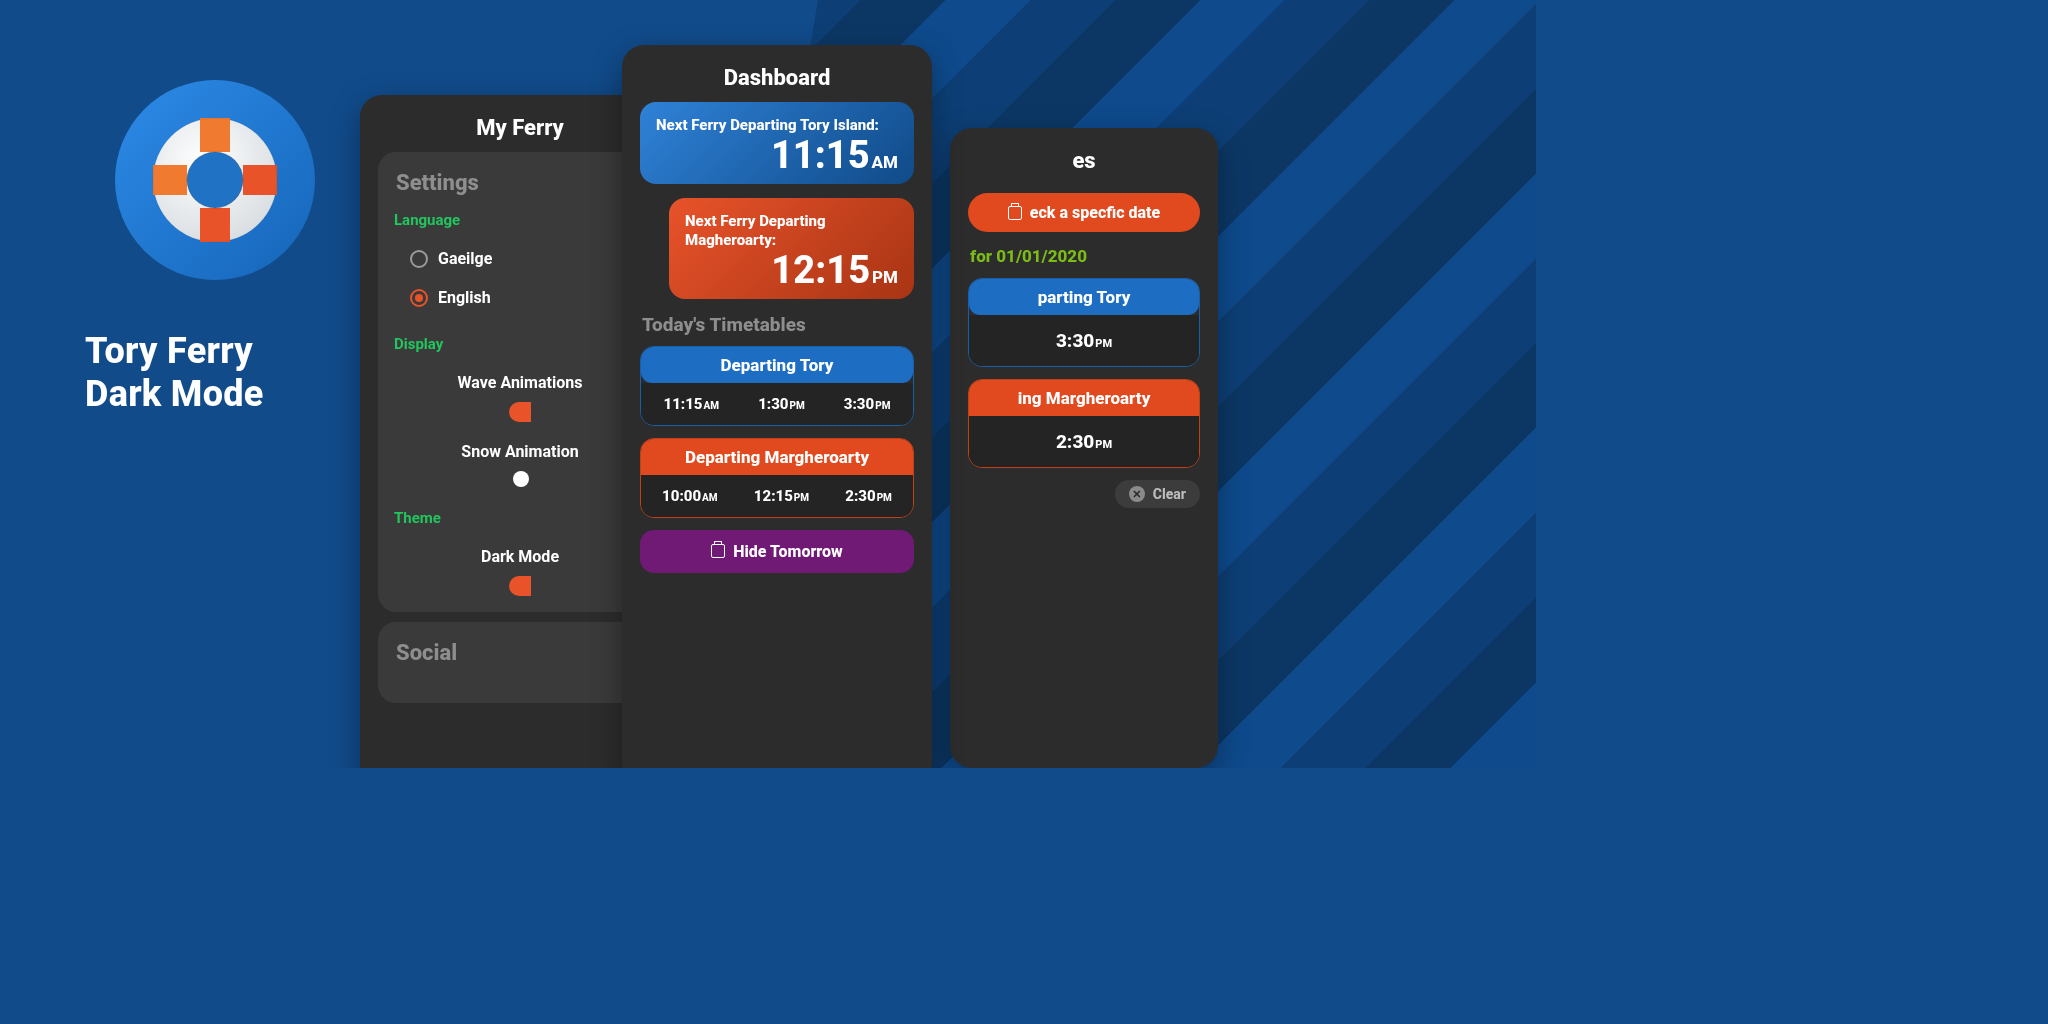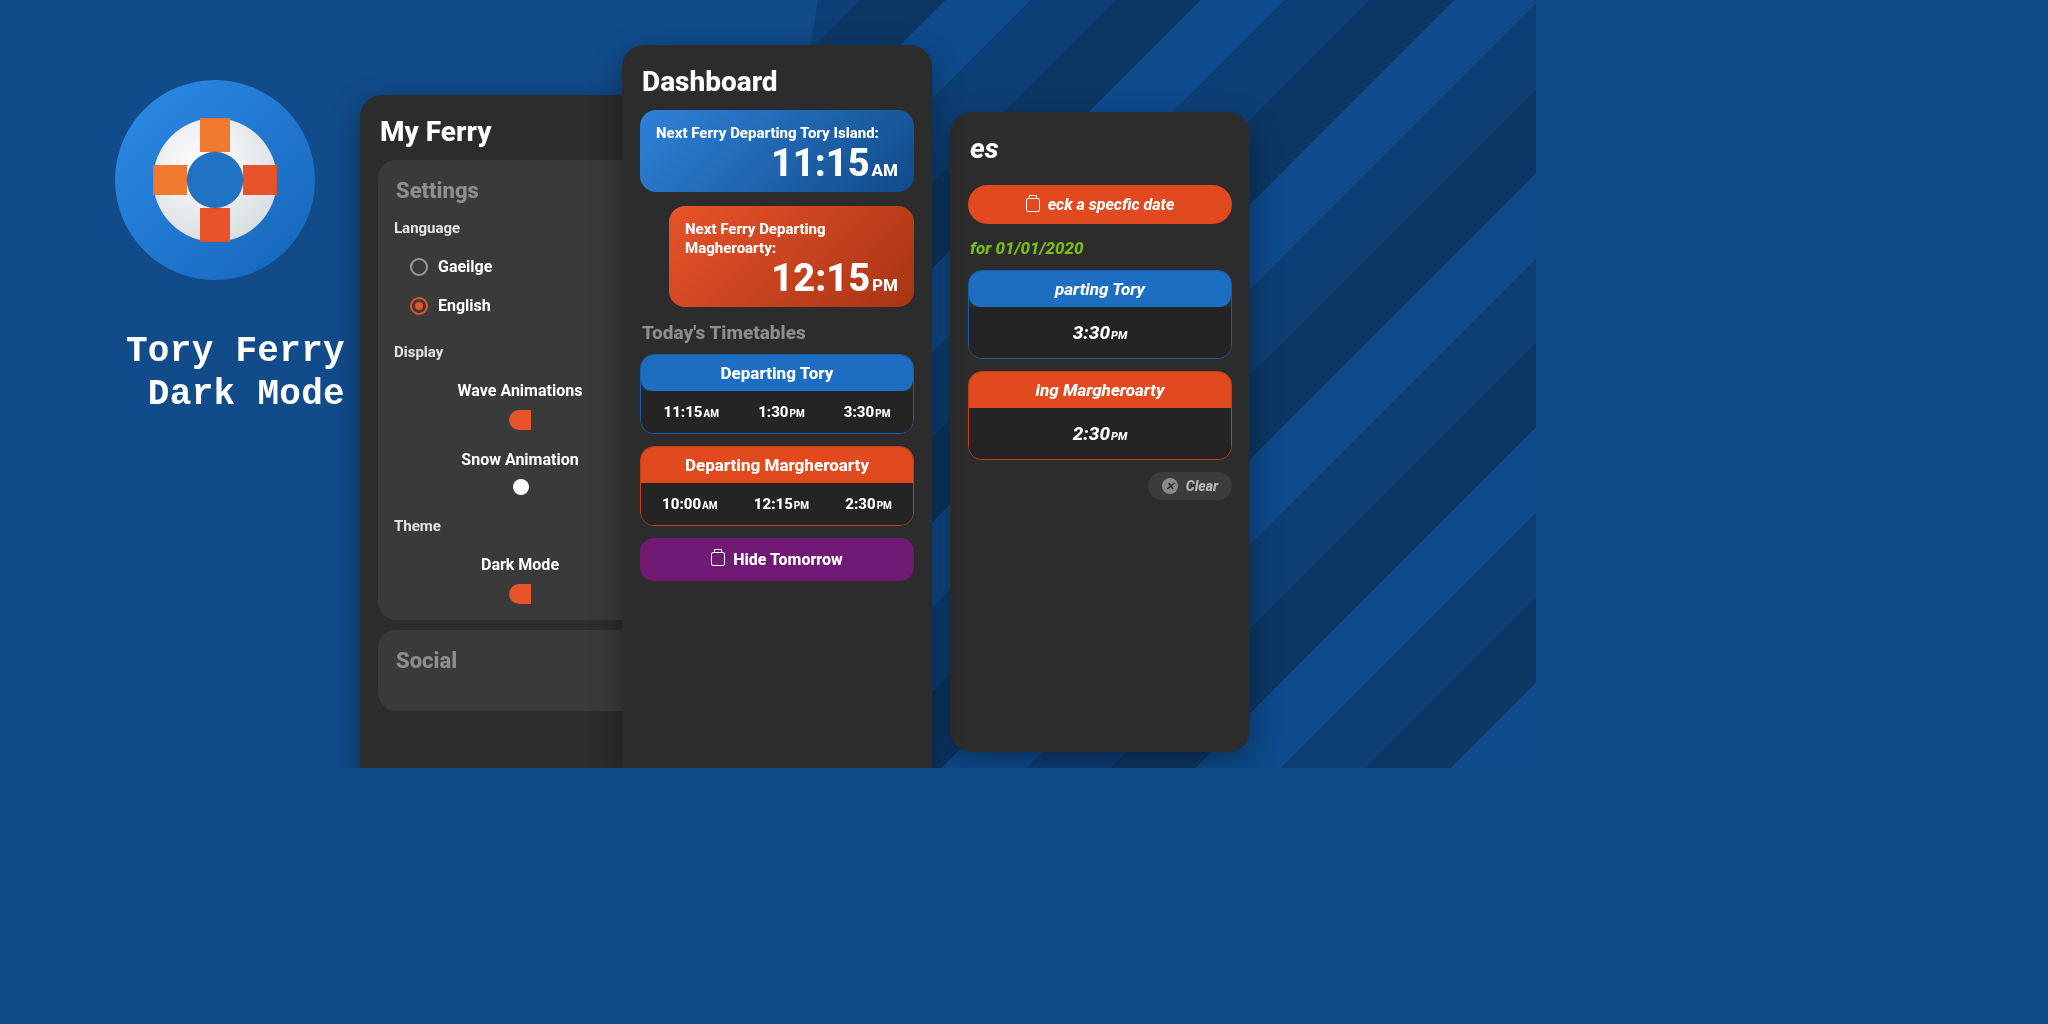--- a/index.html
+++ b/index.html
@@ -20,22 +20,21 @@
       #0c3765 120px, #0c3765 180px);
     clip-path: polygon(15% 0, 100% 0, 100% 100%, 0% 100%);
   }
 
   
   .brand {
     position: absolute;
     left: 85px;
     top: 80px;
     width: 260px;
-    text-align: right;
-    font-family: Liberation Mono, monospace;
+    text-align: left;
   }
   .lifebuoy-circle {
     width: 200px; height: 200px;
     border-radius: 50%;
     background: linear-gradient(135deg, #2d8be8 0%, #1565b8 100%);
     position: relative;
     margin: 0 auto 50px;
     display:flex; align-items:center; justify-content:center;
   }
   .brand-title {
@@ -49,39 +48,40 @@
   
   .card {
     position: absolute;
     background: #2c2c2c;
     border-radius: 22px;
     box-shadow: 0 10px 30px rgba(0,0,0,0.35);
     padding: 18px 18px 0 18px;
     overflow: hidden;
   }
   .card h1 {
-    font-size: 28px; font-weight: 800; padding: 2px 2px 12px;
+    font-size: 22px; font-weight: 800; padding: 2px 2px 12px;
     color:#fff;
+    text-align:center;
   }
   .sub-h {
     font-size: 22px; font-weight: 800; color:#8e8e8e;
     padding: 4px 2px 8px;
   }
 
   
   .settings {
     left: 360px; top: 95px; width: 320px; height: 700px;
   }
   .inner {
     background:#3a3a3a;
     border-radius:18px;
     padding:14px 16px 6px;
     margin-bottom:10px;
   }
-  .group-label { font-size:15px; font-weight:700; color:#e5e5e5; margin:8px 0 10px; }
+  .group-label { font-size:15px; font-weight:700; color:#22c55e; margin:8px 0 10px; }
   .radio-row, .toggle-row {
     display:flex; align-items:center; gap:10px;
     padding:10px 10px 10px 16px;
     font-weight:700; font-size:16px;
   }
   .radio {
     width:18px; height:18px; border:2.5px solid #9a9a9a; border-radius:50%;
     position:relative;
   }
   .radio.sel { border-color:#e8532a; }
@@ -128,23 +128,22 @@
   .tt-body .t .s { font-size:10px; font-weight:800; margin-left:1px; }
 
   .ht-button {
     background:#701a75; border-radius:14px; text-align:center;
     font-weight:800; padding:12px 0; display:flex; justify-content:center; gap:8px;
     align-items:center; margin-bottom:8px;
   }
 
   
   .times {
-    left: 950px; top: 112px; width: 300px; height:640px;
+    left: 950px; top: 128px; width: 268px; height:640px;
     z-index: 1;
-    font-style: italic;
   }
   .pill-btn {
     background:#e1491e; border-radius:999px; text-align:center;
     font-weight:800; padding:10px 0; margin:8px 0 14px;
     display:flex; justify-content:center; gap:8px; align-items:center;
   }
   .times .sub-date { font-weight:800; font-size:17px; color:#84cc16; opacity:0.9; margin:4px 0 12px 2px; }
   .tt-big-time { text-align:center; padding:14px 0; font-weight:800; font-size:19px; background:#242424; }
   .tt-big-time .s { font-size:11px; margin-left:1px; }
   .clear {

